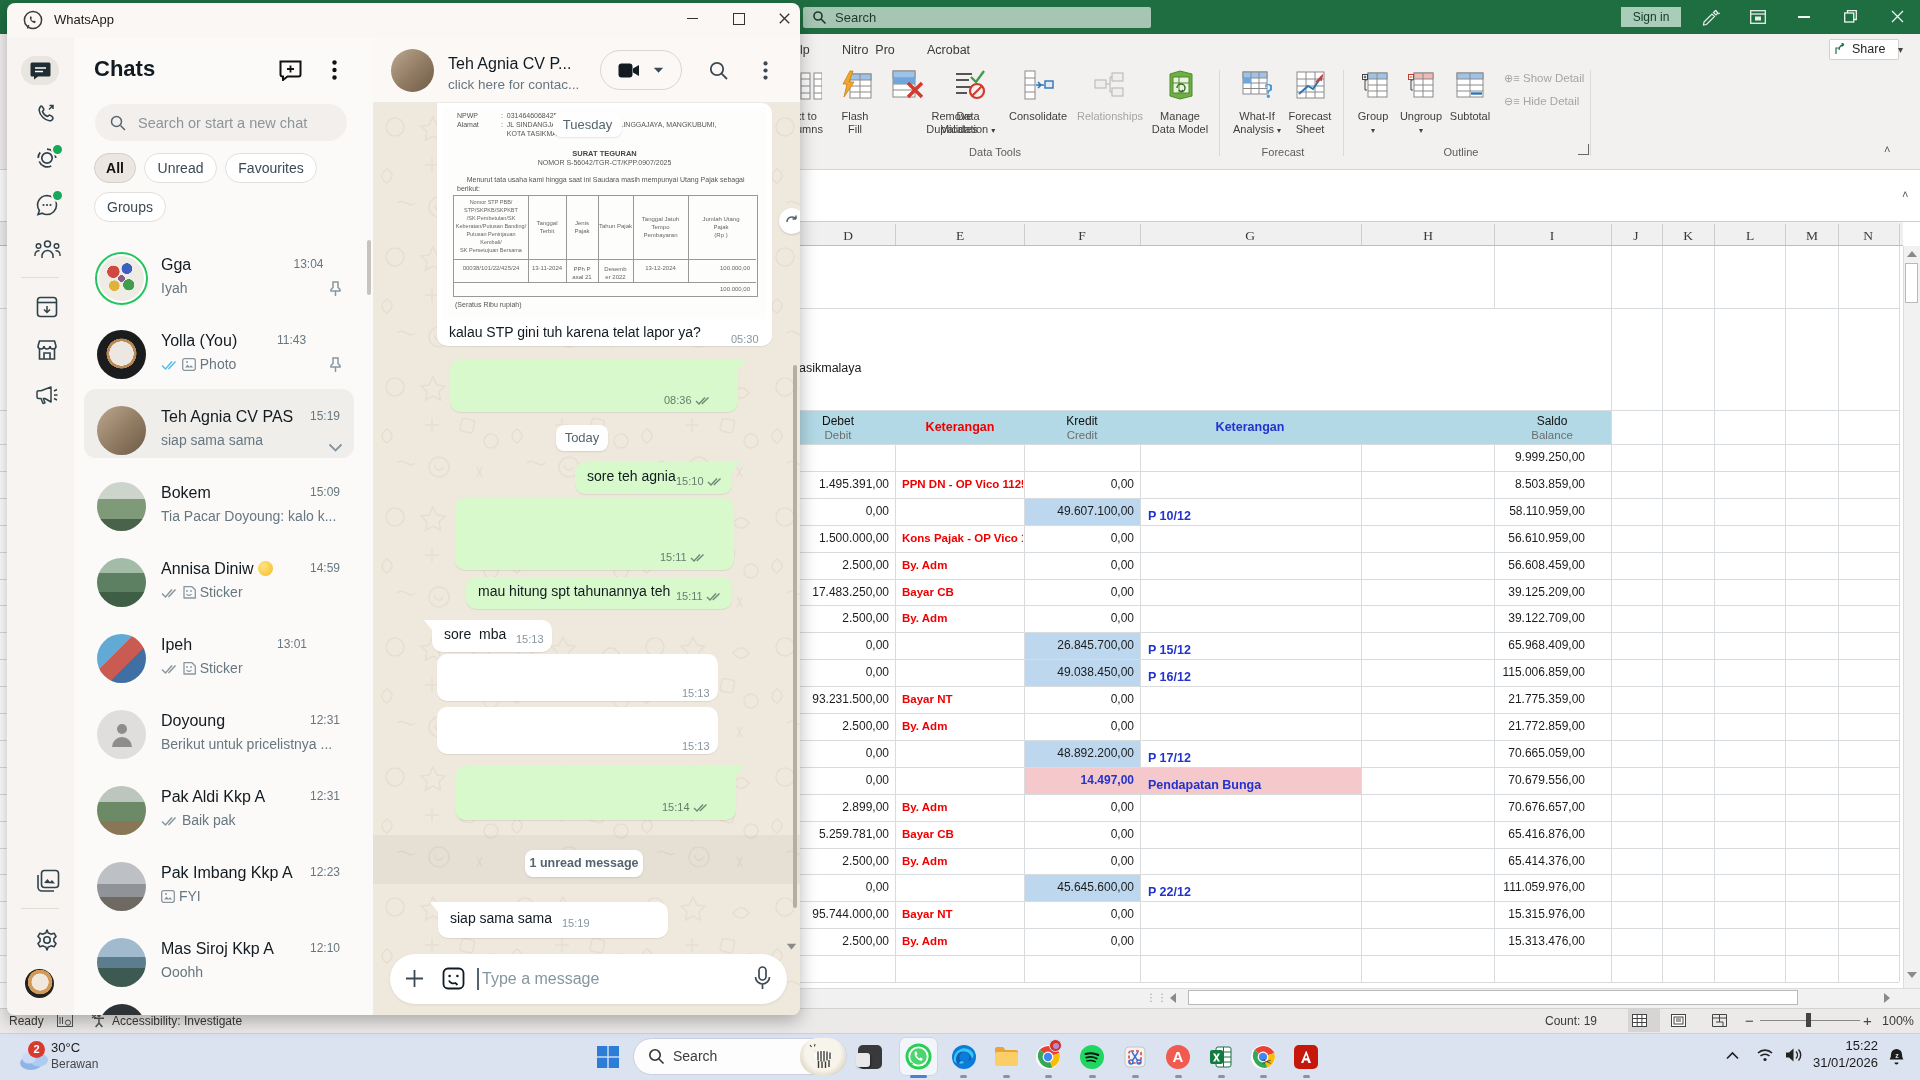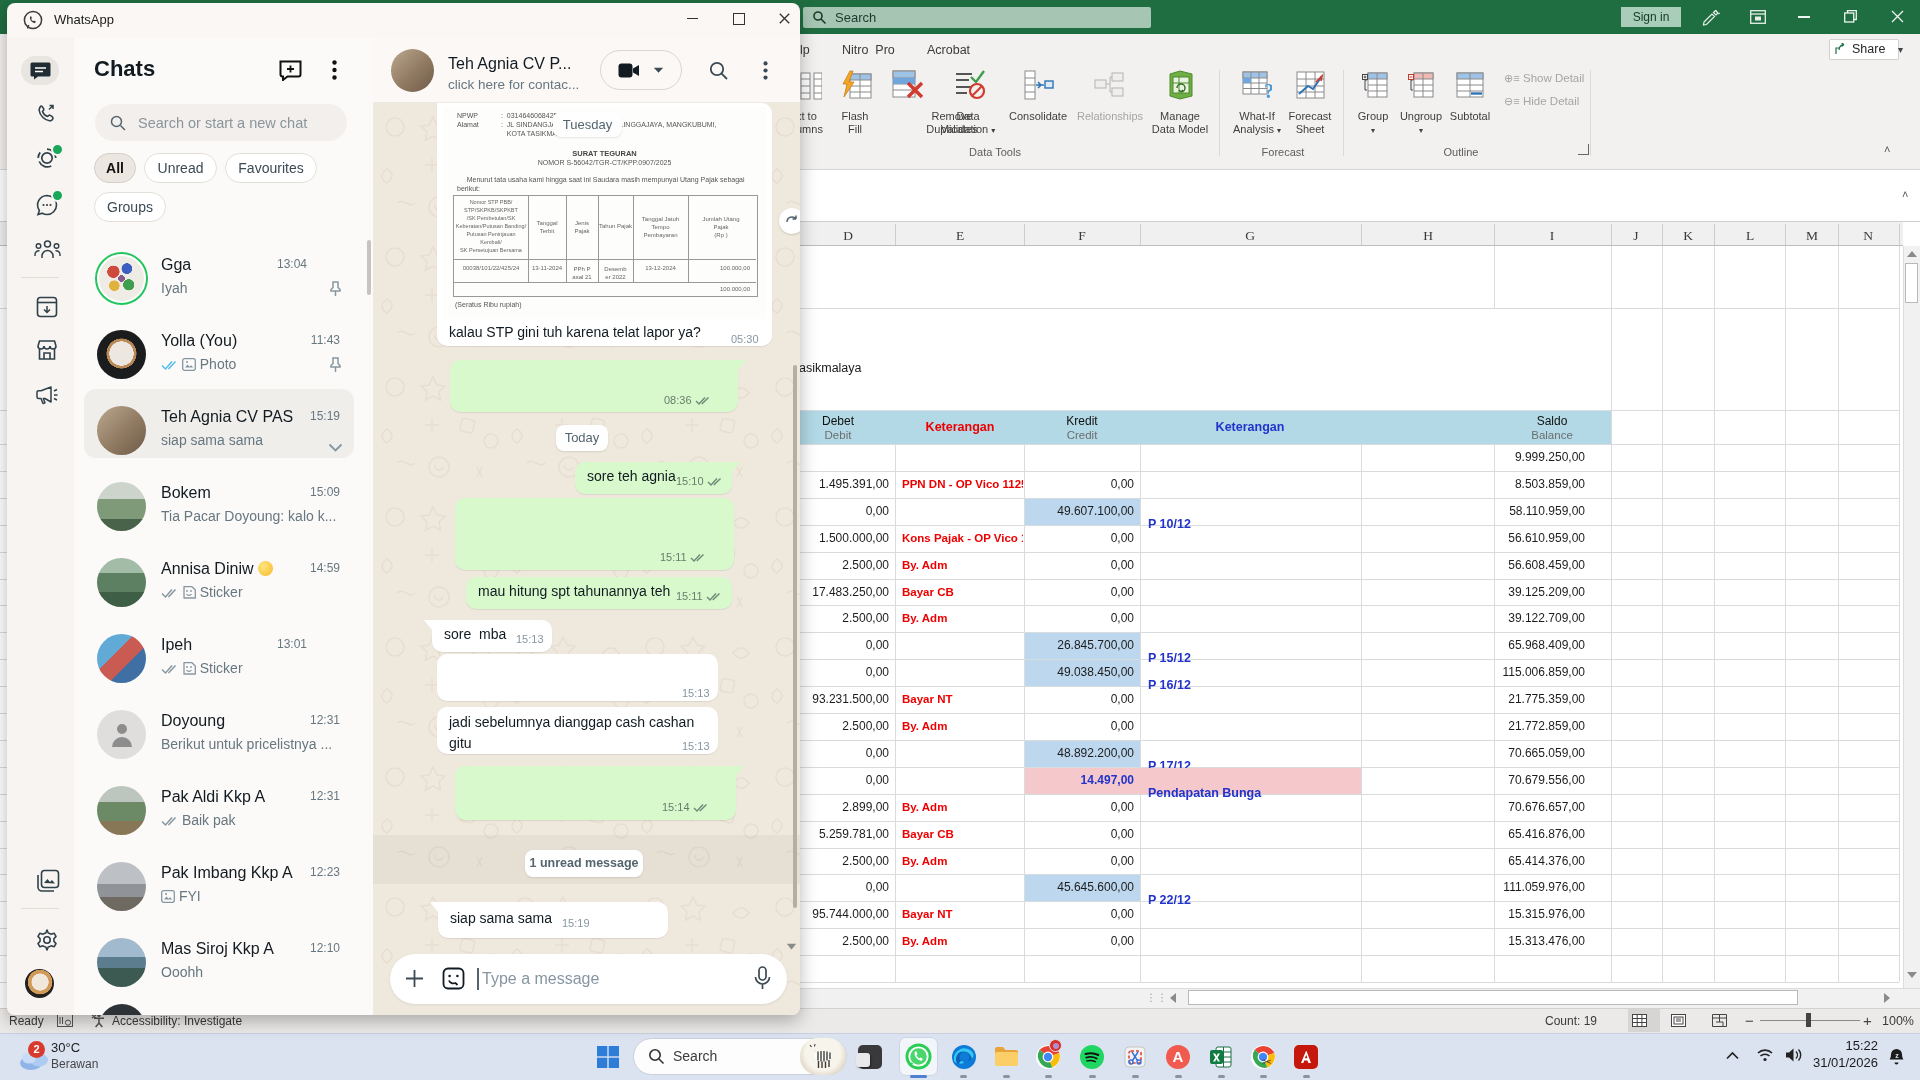--- a/index.html
+++ b/index.html
@@ -1,18 +1,18 @@
 <!DOCTYPE html>
 <html><head><meta charset="utf-8">
 <style>
 html,body{margin:0;padding:0;width:1920px;height:1080px;overflow:hidden;background:#fff;font-family:"Liberation Sans",sans-serif;}
 .ab{position:absolute;}
 .num{font-size:12px;color:#1c1c1c;text-align:right;line-height:15px;}
 .ket{font-size:11.5px;font-weight:bold;color:#ee0000;line-height:15px;}
-.pnav{font-size:12.5px;font-weight:bold;color:#2233cc;line-height:15px;margin-top:8px;}
+.pnav{font-size:12.5px;font-weight:bold;color:#2233cc;line-height:15px;}
 .rlbl{font-size:11px;color:#3f3e3d;text-align:center;line-height:13px;}
 .glbl{font-size:11px;color:#5e5c5a;text-align:center;}
 .vline{background:#d9dcde;width:1px;}
 .hline{background:#d9dcde;height:1px;}
 .colsep{background:#cdcdcd;width:1px;top:224px;height:21px;}
 .collet{font-family:"Liberation Serif",serif;font-size:13.5px;color:#3a3a3a;text-align:center;top:228px;width:40px;}
 </style></head>
 <body>
 
 <div class="ab" style="left:0;top:0;width:1920px;height:1033px;background:#fff">
@@ -591,34 +591,34 @@
 <div class="ab" style="left:131px;top:112px;font-size:14.5px;color:#8a959c">Search or start a new chat</div>
 <div class="ab" style="left:87px;top:150px;width:42px;height:30px;background:#ebe6df;border:1px solid #d5cfc6;border-radius:16px;box-sizing:border-box;text-align:center;line-height:28px;font-size:14px;font-weight:bold;color:#111">All</div>
 <div class="ab" style="left:137px;top:150px;width:73px;height:30px;background:#fff;border:1px solid #e3dfda;border-radius:16px;box-sizing:border-box;text-align:center;line-height:28px;font-size:14px;color:#3b4a54">Unread</div>
 <div class="ab" style="left:218px;top:150px;width:92px;height:30px;background:#fff;border:1px solid #e3dfda;border-radius:16px;box-sizing:border-box;text-align:center;line-height:28px;font-size:14px;color:#3b4a54">Favourites</div>
 <div class="ab" style="left:87px;top:189px;width:72px;height:30px;background:#fff;border:1px solid #e3dfda;border-radius:16px;box-sizing:border-box;text-align:center;line-height:28px;font-size:14px;color:#3b4a54">Groups</div>
 <div class="ab" style="left:360px;top:237px;width:4px;height:55px;background:#c6c2bd;border-radius:2px"></div>
 <div class="ab" style="left:77px;top:386px;width:270px;height:69px;background:#f0eeeb;border-radius:12px"></div>
 <div class="ab" style="left:90px;top:251px;width:49px;height:49px;border-radius:50%;background:radial-gradient(circle at 32% 35%,#cf4a3e 0 14%,transparent 15%),radial-gradient(circle at 62% 28%,#3b5fc0 0 12%,transparent 13%),radial-gradient(circle at 66% 64%,#3f9d4e 0 13%,transparent 14%),radial-gradient(circle at 34% 66%,#e0b23c 0 12%,transparent 13%),radial-gradient(circle at 50% 50%,#8a5a8a 0 10%,transparent 11%),#efece5;border:2.5px solid #fff;box-shadow:0 0 0 2px #22c55e;box-sizing:border-box"></div>
 <div class="ab" style="left:154px;top:253px;font-size:16px;color:#111b21;font-weight:500">Gga</div>
 <div class="ab" style="left:154px;top:277px;width:176px;font-size:14px;color:#667781;white-space:nowrap;overflow:hidden">Iyah</div>
-<div class="ab" style="left:270px;top:254px;width:63px;text-align:left;font-size:12px;color:#667781">13:04</div>
+<div class="ab" style="left:270px;top:254px;width:63px;text-align:center;font-size:12px;color:#667781">13:04</div>
 <div class="ab" style="left:322px;top:278px"><svg width="13" height="16" viewBox="0 0 13 16">
         <path d="M4 1 h5 v5.5 l2 2 v1.5 H2 V8.5 l2 -2z M6.5 10 v5" fill="none" stroke="#8696a0" stroke-width="1.5"></path>
       </svg></div>
 <div class="ab" style="left:90px;top:327px;width:49px;height:49px;border-radius:50%;background:radial-gradient(circle at 50% 48%,#ece8e1 0 34%,#b98a55 35% 42%,#1b1c1e 43%);box-sizing:border-box"></div>
 <div class="ab" style="left:154px;top:329px;font-size:16px;color:#111b21;font-weight:500">Yolla (You)</div>
 <div class="ab" style="left:154px;top:353px;width:176px;font-size:14px;color:#667781;white-space:nowrap;overflow:hidden"><svg style="vertical-align:-2px" width="17" height="11" viewBox="0 0 17 11">
         <path d="M1 5.5 L4.5 9 L11 1.5 M7.5 9 L14.5 1.5" fill="none" stroke="#53bdeb" stroke-width="1.5"></path>
       </svg> <svg style="vertical-align:-2px" width="14" height="13" viewBox="0 0 14 13">
         <rect x="0.7" y="0.7" width="12.6" height="11.6" rx="2" fill="none" stroke="#8696a0" stroke-width="1.3"></rect>
         <path d="M3 9.5 l2.6 -3 1.9 2.2 1.5 -1.5 2.3 2.3" fill="#8696a0"></path>
         <circle cx="5" cy="4" r="1" fill="#8696a0"></circle>
       </svg> Photo</div>
-<div class="ab" style="left:270px;top:330px;width:63px;text-align:right;font-size:12px;color:#667781">11:43</div>
+<div class="ab" style="left:270px;top:330px;width:63px;text-align:left;font-size:12px;color:#667781">11:43</div>
 <div class="ab" style="left:322px;top:354px"><svg width="13" height="16" viewBox="0 0 13 16">
         <path d="M4 1 h5 v5.5 l2 2 v1.5 H2 V8.5 l2 -2z M6.5 10 v5" fill="none" stroke="#8696a0" stroke-width="1.5"></path>
       </svg></div>
 <div class="ab" style="left:90px;top:403px;width:49px;height:49px;border-radius:50%;background:linear-gradient(135deg,#bca88f,#907a62 55%,#6e5a48);box-sizing:border-box"></div>
 <div class="ab" style="left:154px;top:405px;font-size:16px;color:#111b21;font-weight:500">Teh Agnia CV PAS</div>
 <div class="ab" style="left:154px;top:429px;width:176px;font-size:14px;color:#667781;white-space:nowrap;overflow:hidden">siap sama sama</div>
 <div class="ab" style="left:270px;top:406px;width:63px;text-align:right;font-size:12px;color:#667781">15:19</div>
 <div class="ab" style="left:321px;top:435px"><svg width="15" height="9" viewBox="0 0 15 9">
         <path d="M1.5 1.5 L7.5 7.5 L13.5 1.5" fill="none" stroke="#8696a0" stroke-width="1.8"></path>
       </svg></div>
@@ -775,21 +775,20 @@
 <div class="ab" style="left:303px;top:487px;font-size:11px;color:#677d6c">15:11 <svg style="vertical-align:-2px" width="16" height="10" viewBox="0 0 16 10">
           <path d="M1 5 L4 8 L10 1.5 M6.8 8 L13.5 1.5" fill="none" stroke="#6c8a77" stroke-width="1.4"></path>
         </svg></div>
 <div class="ab" style="left:51px;top:517px;width:0;height:0;border-right:8px solid #fff;border-bottom:10px solid transparent"></div>
       <div class="ab" style="left:59px;top:517px;width:120px;height:32px;background:#fff;border-radius:0 10px 10px 10px;box-shadow:0 1px 1px rgba(0,0,0,0.08)"></div>
 <div class="ab" style="left:71px;top:523px;font-size:14px;color:#111b21">sore&nbsp; mba</div>
 <div class="ab" style="left:143px;top:530px;font-size:11px;color:#8696a0">15:13</div>
 <div class="ab" style="left:64px;top:551px;width:281px;height:47px;background:#fff;border-radius:10px;box-shadow:0 1px 1px rgba(0,0,0,0.08)"></div>
 <div class="ab" style="left:309px;top:584px;font-size:11px;color:#8696a0">15:13</div>
 <div class="ab" style="left:64px;top:604px;width:281px;height:47px;background:#fff;border-radius:10px;box-shadow:0 1px 1px rgba(0,0,0,0.08)"></div>
-<div class="ab" style="left:76px;top:609px;font-size:14px;color:#111b21;line-height:21px">jadi sebelumnya dianggap cash cashan<br>gitu</div>
 <div class="ab" style="left:309px;top:637px;font-size:11px;color:#8696a0">15:13</div>
 <div class="ab" style="left:82px;top:663px;width:281px;height:54px;background:#d8f9cb;border-radius:10px 0 10px 10px;box-shadow:0 1px 1px rgba(0,0,0,0.08)"></div>
       <div class="ab" style="left:363px;top:663px;width:0;height:0;border-left:8px solid #d8f9cb;border-bottom:10px solid transparent"></div>
 <div class="ab" style="left:289px;top:698px;font-size:11px;color:#677d6c">15:14 <svg style="vertical-align:-2px" width="16" height="10" viewBox="0 0 16 10">
           <path d="M1 5 L4 8 L10 1.5 M6.8 8 L13.5 1.5" fill="none" stroke="#6c8a77" stroke-width="1.4"></path>
         </svg></div>
 <div class="ab" style="left:0;top:732px;width:427px;height:49px;background:rgba(96,80,60,0.055)"></div>
 <div class="ab" style="left:152px;top:747px;width:118px;height:27px;background:#fff;border-radius:8px;box-shadow:0 1px 2px rgba(0,0,0,0.1);text-align:center;line-height:27px;font-size:12.5px;font-weight:bold;color:#54656f">1 unread message</div>
 <div class="ab" style="left:57px;top:799px;width:0;height:0;border-right:8px solid #fff;border-bottom:10px solid transparent"></div>
       <div class="ab" style="left:65px;top:799px;width:230px;height:36px;background:#fff;border-radius:0 10px 10px 10px;box-shadow:0 1px 1px rgba(0,0,0,0.08)"></div>

